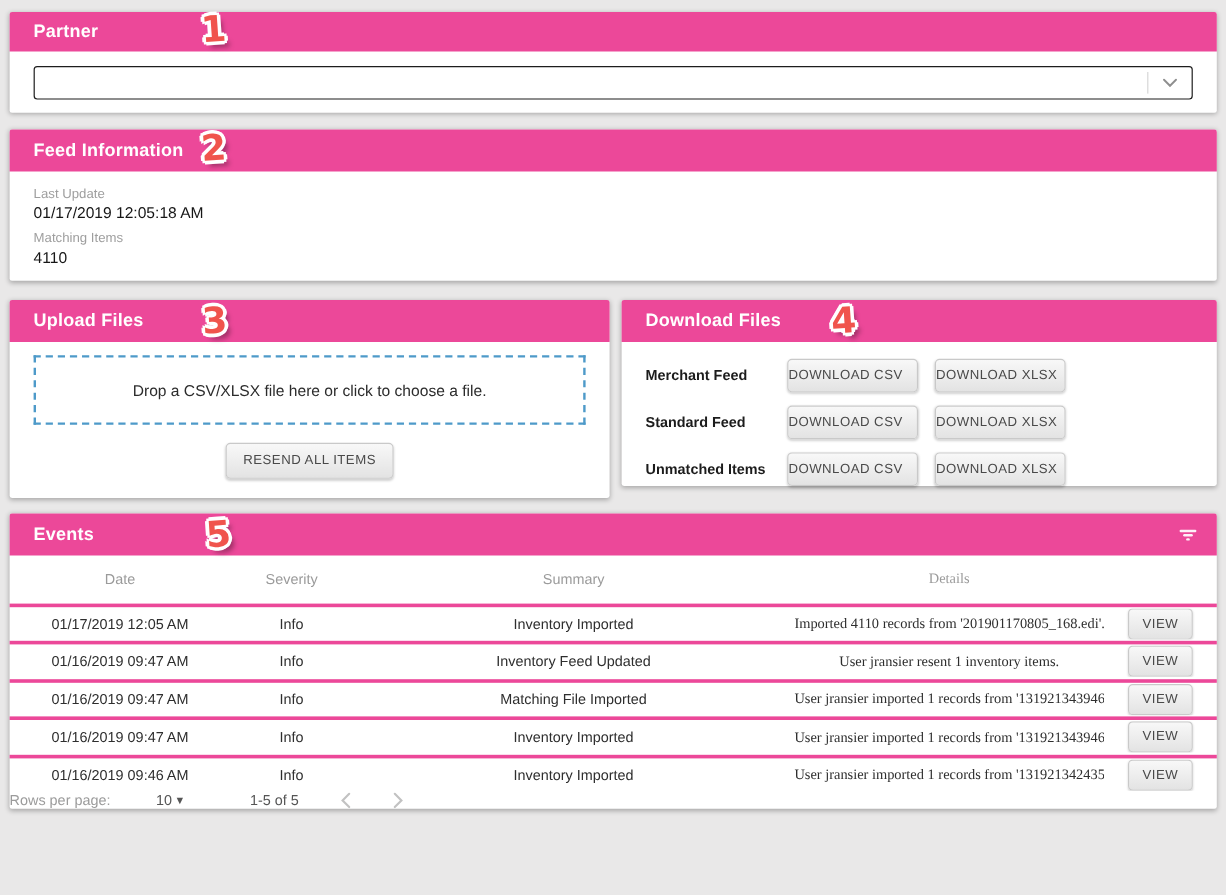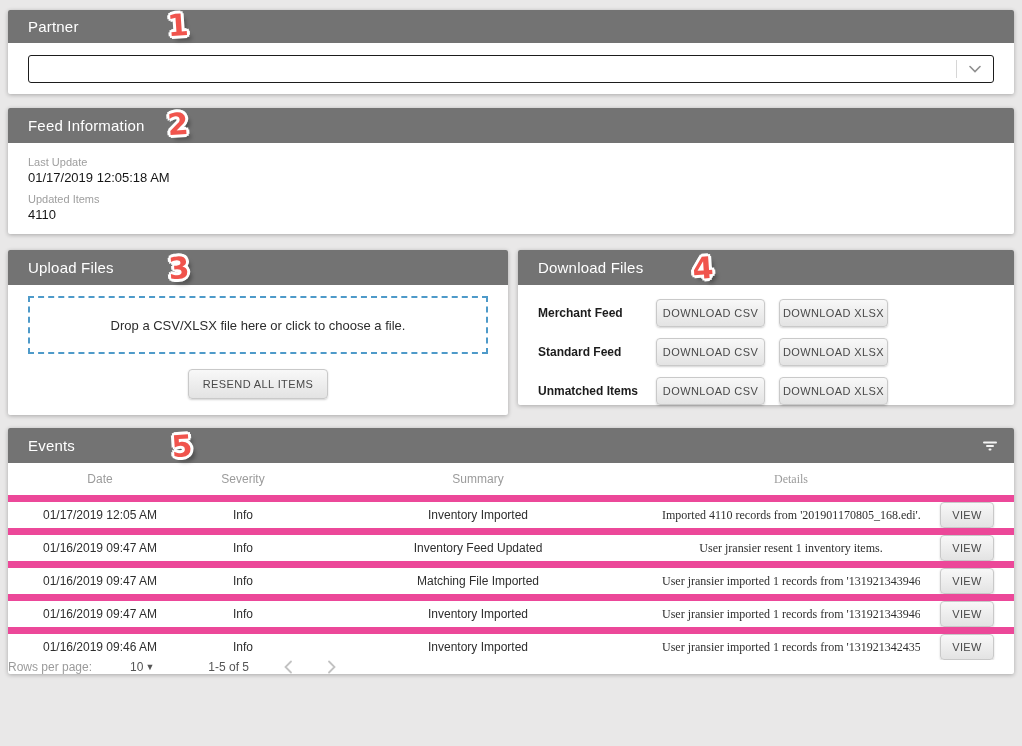--- a/index.html
+++ b/index.html
@@ -13,28 +13,28 @@
   .stage { position: absolute; left: 0; top: 0; width: 1022px; height: 746px; }
 
   .panel {
     position: absolute;
     background: #fff;
     border-radius: 2px;
     box-shadow: 0 1px 4px rgba(0,0,0,0.28);
   }
   .panel-header {
     height: 35px;
-    background: #737373;
+    background: #ec4899;
     border-radius: 2px 2px 0 0;
     display: flex;
     align-items: center;
     padding: 10px 20px;
     color: #fff;
     font-size: 15px;
-    font-weight: normal;
+    font-weight: bold;
     letter-spacing: 0.2px;
     position: relative;
   }
 
   
   .panel-partner { left: 8px; top: 10px; width: 1006px; height: 84px; }
   .panel-partner .panel-header { height: 33px; }
   .partner-body { padding: 12px 20px; }
   .combo {
     height: 28px;
@@ -72,38 +72,37 @@
     display: inline-block;
     background: linear-gradient(#f8f8f8, #e3e3e3);
     border: 1px solid #c9c9c9;
     border-radius: 4px;
     box-shadow: 0 1px 2px rgba(0,0,0,0.18);
     color: #494949;
     font-family: "Liberation Sans", sans-serif;
     font-size: 11px;
     letter-spacing: 0.4px;
     padding: 8px 14px;
-    text-align: center;
     cursor: pointer;
     white-space: nowrap;
   }
   .resend-wrap { text-align: center; margin-top: 15px; }
 
   
   .panel-download { left: 518px; top: 250px; width: 496px; height: 155px; }
   .dl-body { padding: 8px 0 0 20px; }
   .dl-row { display: flex; align-items: center; height: 39px; }
   .dl-label { width: 118px; font-size: 12px; font-weight: bold; color: #1c1c1c; }
   .dl-row .btn { width: 109px; margin-right: 14px; padding: 7px 0; }
 
   
   .panel-events { left: 8px; top: 428px; width: 1006px; height: 246px; display: flex; flex-direction: column; }
   .filter-btn { position: absolute; right: 16px; top: 0; height: 35px; display: flex; align-items: center; cursor: pointer; }
   .ev-head { display: flex; align-items: center; height: 46px; color: #9b9b9b; font-size: 12px; }
-  .ev-row { display: flex; align-items: center; height: 36px; border-top: 7px solid #ec4899; font-size: 12px; color: #2e2e2e; }
+  .ev-row { display: flex; align-items: center; height: 36px; border-top: 3px solid #ec4899; font-size: 12px; color: #2e2e2e; }
   .ev-row:last-of-type { border-bottom: 1px solid #ececec; }
   .col { text-align: center; overflow: hidden; white-space: nowrap; }
   .col-date { width: 184px; }
   .col-severity { width: 102px; }
   .col-summary { width: 368px; }
   .col-details { width: 258px; font-size: 12px; font-family: Liberation Serif, serif; }
   .col-action { width: 94px; display: flex; justify-content: center; }
   .view-btn { padding: 6px 11px; font-size: 11px; }
 
   .ev-footer {
@@ -157,21 +156,21 @@
     </div>
   </div>
 
   <div class="panel panel-feed">
     <div class="panel-header">
       <span>Feed Information</span>
     </div>
     <div class="feed-body">
       <div class="field-label">Last Update</div>
       <div class="field-value">01/17/2019 12:05:18 AM</div>
-      <div class="field-label">Updated Items</div>
+      <div class="field-label">Matching Items</div>
       <div class="field-value">4110</div>
     </div>
   </div>
 
   <div class="panel panel-upload">
     <div class="panel-header">
       <span>Upload Files</span>
     </div>
     <div class="dropzone">
       <span>Drop a CSV/XLSX file here or click to choose a file.</span>

